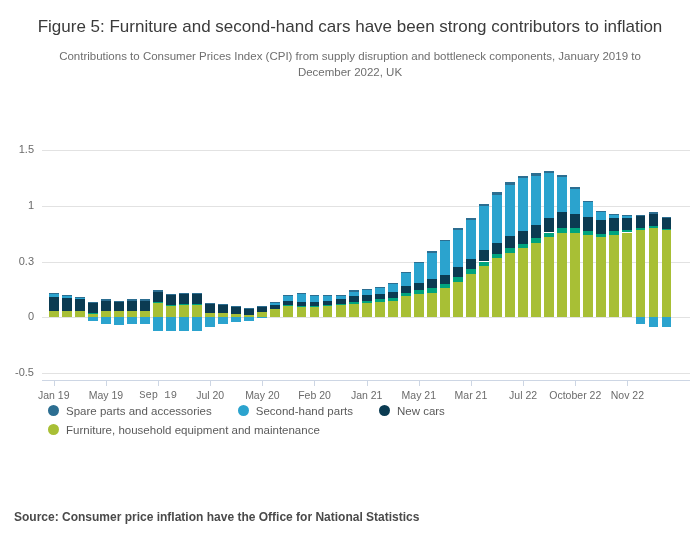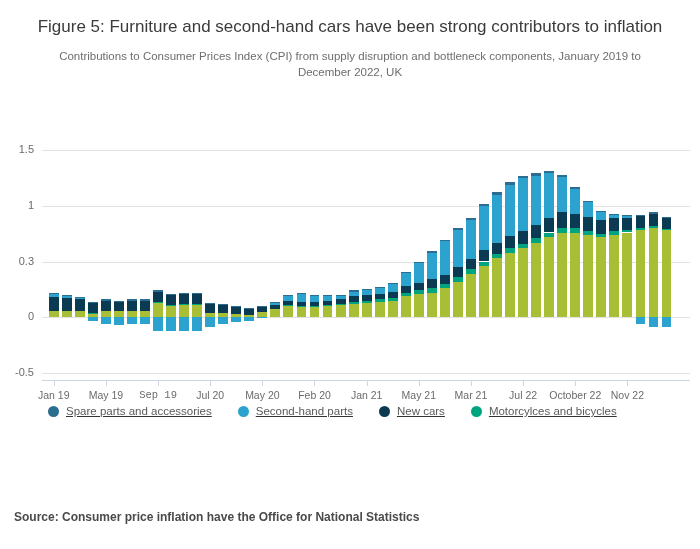--- a/index.html
+++ b/index.html
@@ -132,24 +132,23 @@
     width: 640px;
   }
   .legend-row {
     display: flex;
     align-items: center;
     flex-wrap: nowrap;
     margin-bottom: 7px;
   }
   .legend-item {
     display: flex;
-    align-items: flex-end;
+    align-items: flex-start;
     margin-right: 26px;
     white-space: nowrap;
-    text-decoration: underline;
   }
   .legend-swatch {
     width: 11px;
     height: 11px;
     border-radius: 50%;
     margin-right: 7px;
     flex: 0 0 auto;
   }
   .legend-label {
     font-size: 11.5px;
@@ -553,20 +552,22 @@
         <span class="legend-label">Spare parts and accessories</span>
       </div>
       <div class="legend-item">
         <span class="legend-swatch" style="background: rgb(43, 163, 206);"></span>
         <span class="legend-label">Second-hand parts</span>
       </div>
       <div class="legend-item">
         <span class="legend-swatch" style="background: rgb(11, 59, 82);"></span>
         <span class="legend-label">New cars</span>
       </div>
+    </div>
+    <div class="legend-row">
       <div class="legend-item">
-        <span class="legend-swatch" style="background: rgb(0, 164, 126);"></span>
-        <span class="legend-label">Motorcylces and bicycles</span>
+        <span class="legend-swatch" style="background: rgb(168, 191, 53);"></span>
+        <span class="legend-label">Furniture, household equipment and maintenance</span>
       </div>
     </div>
   </div>
 
 <div id="source-note">Source: Consumer price inflation have the Office for National Statistics</div>
 
 </body></html>

